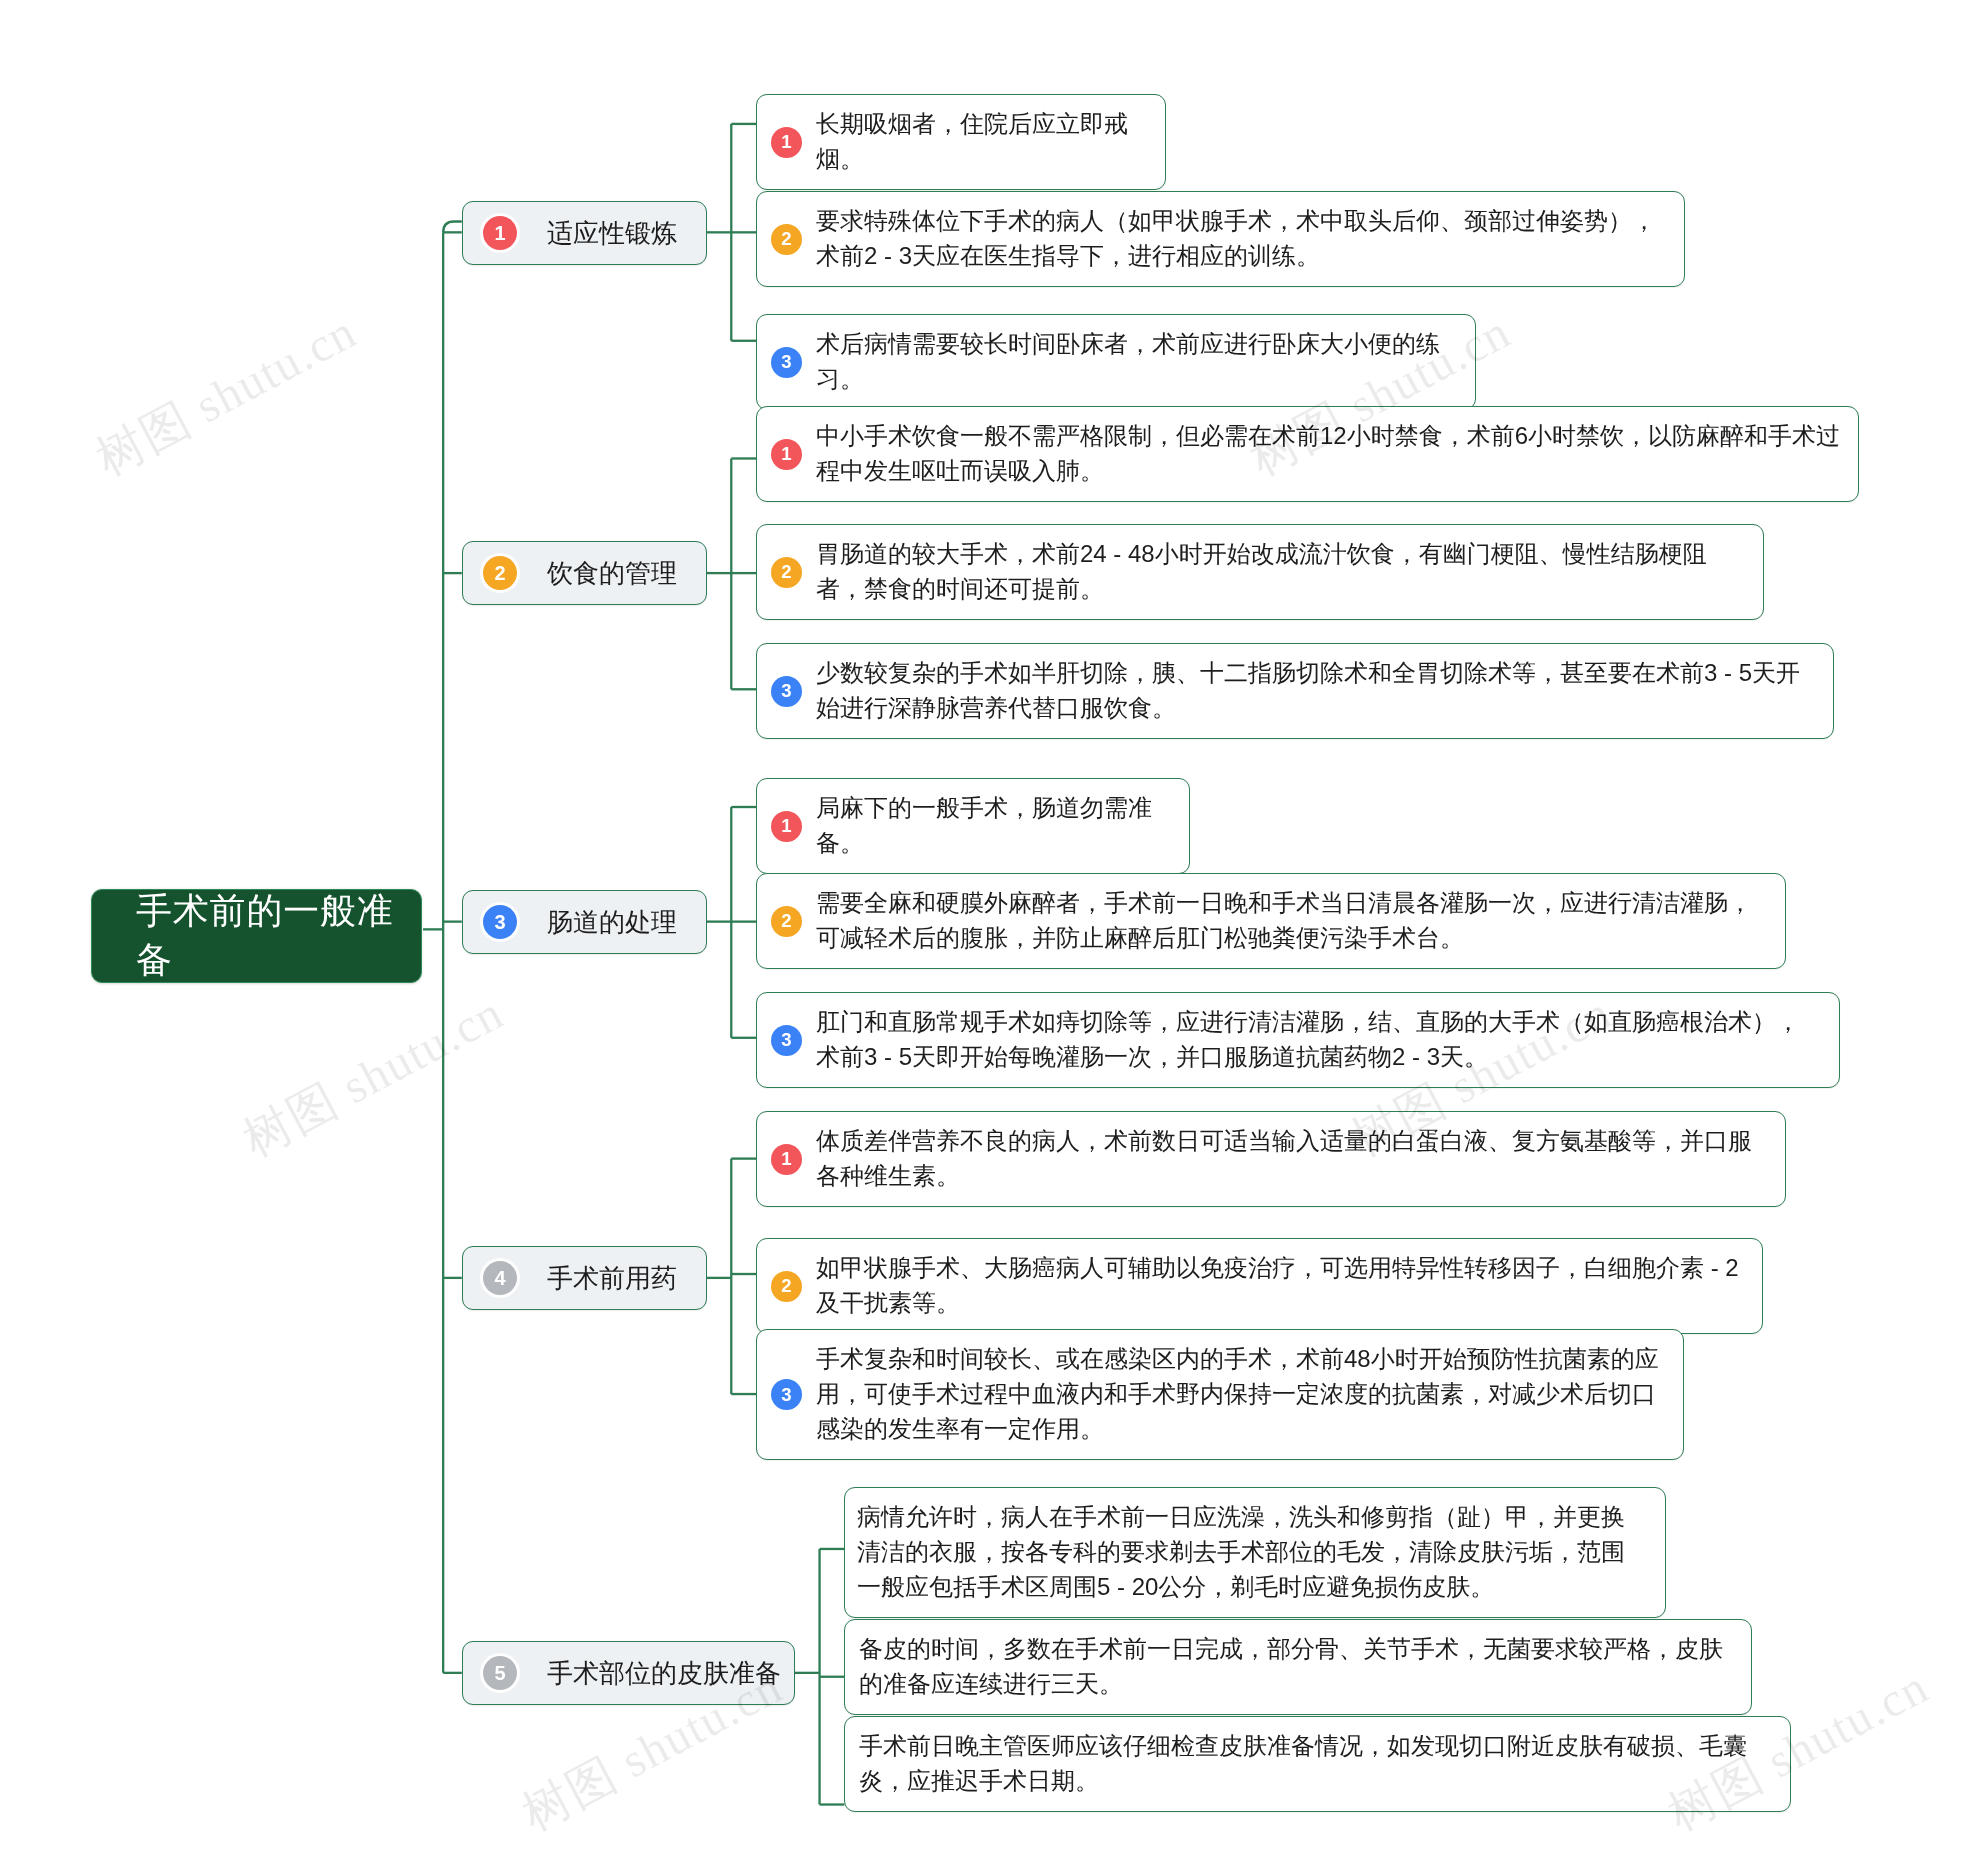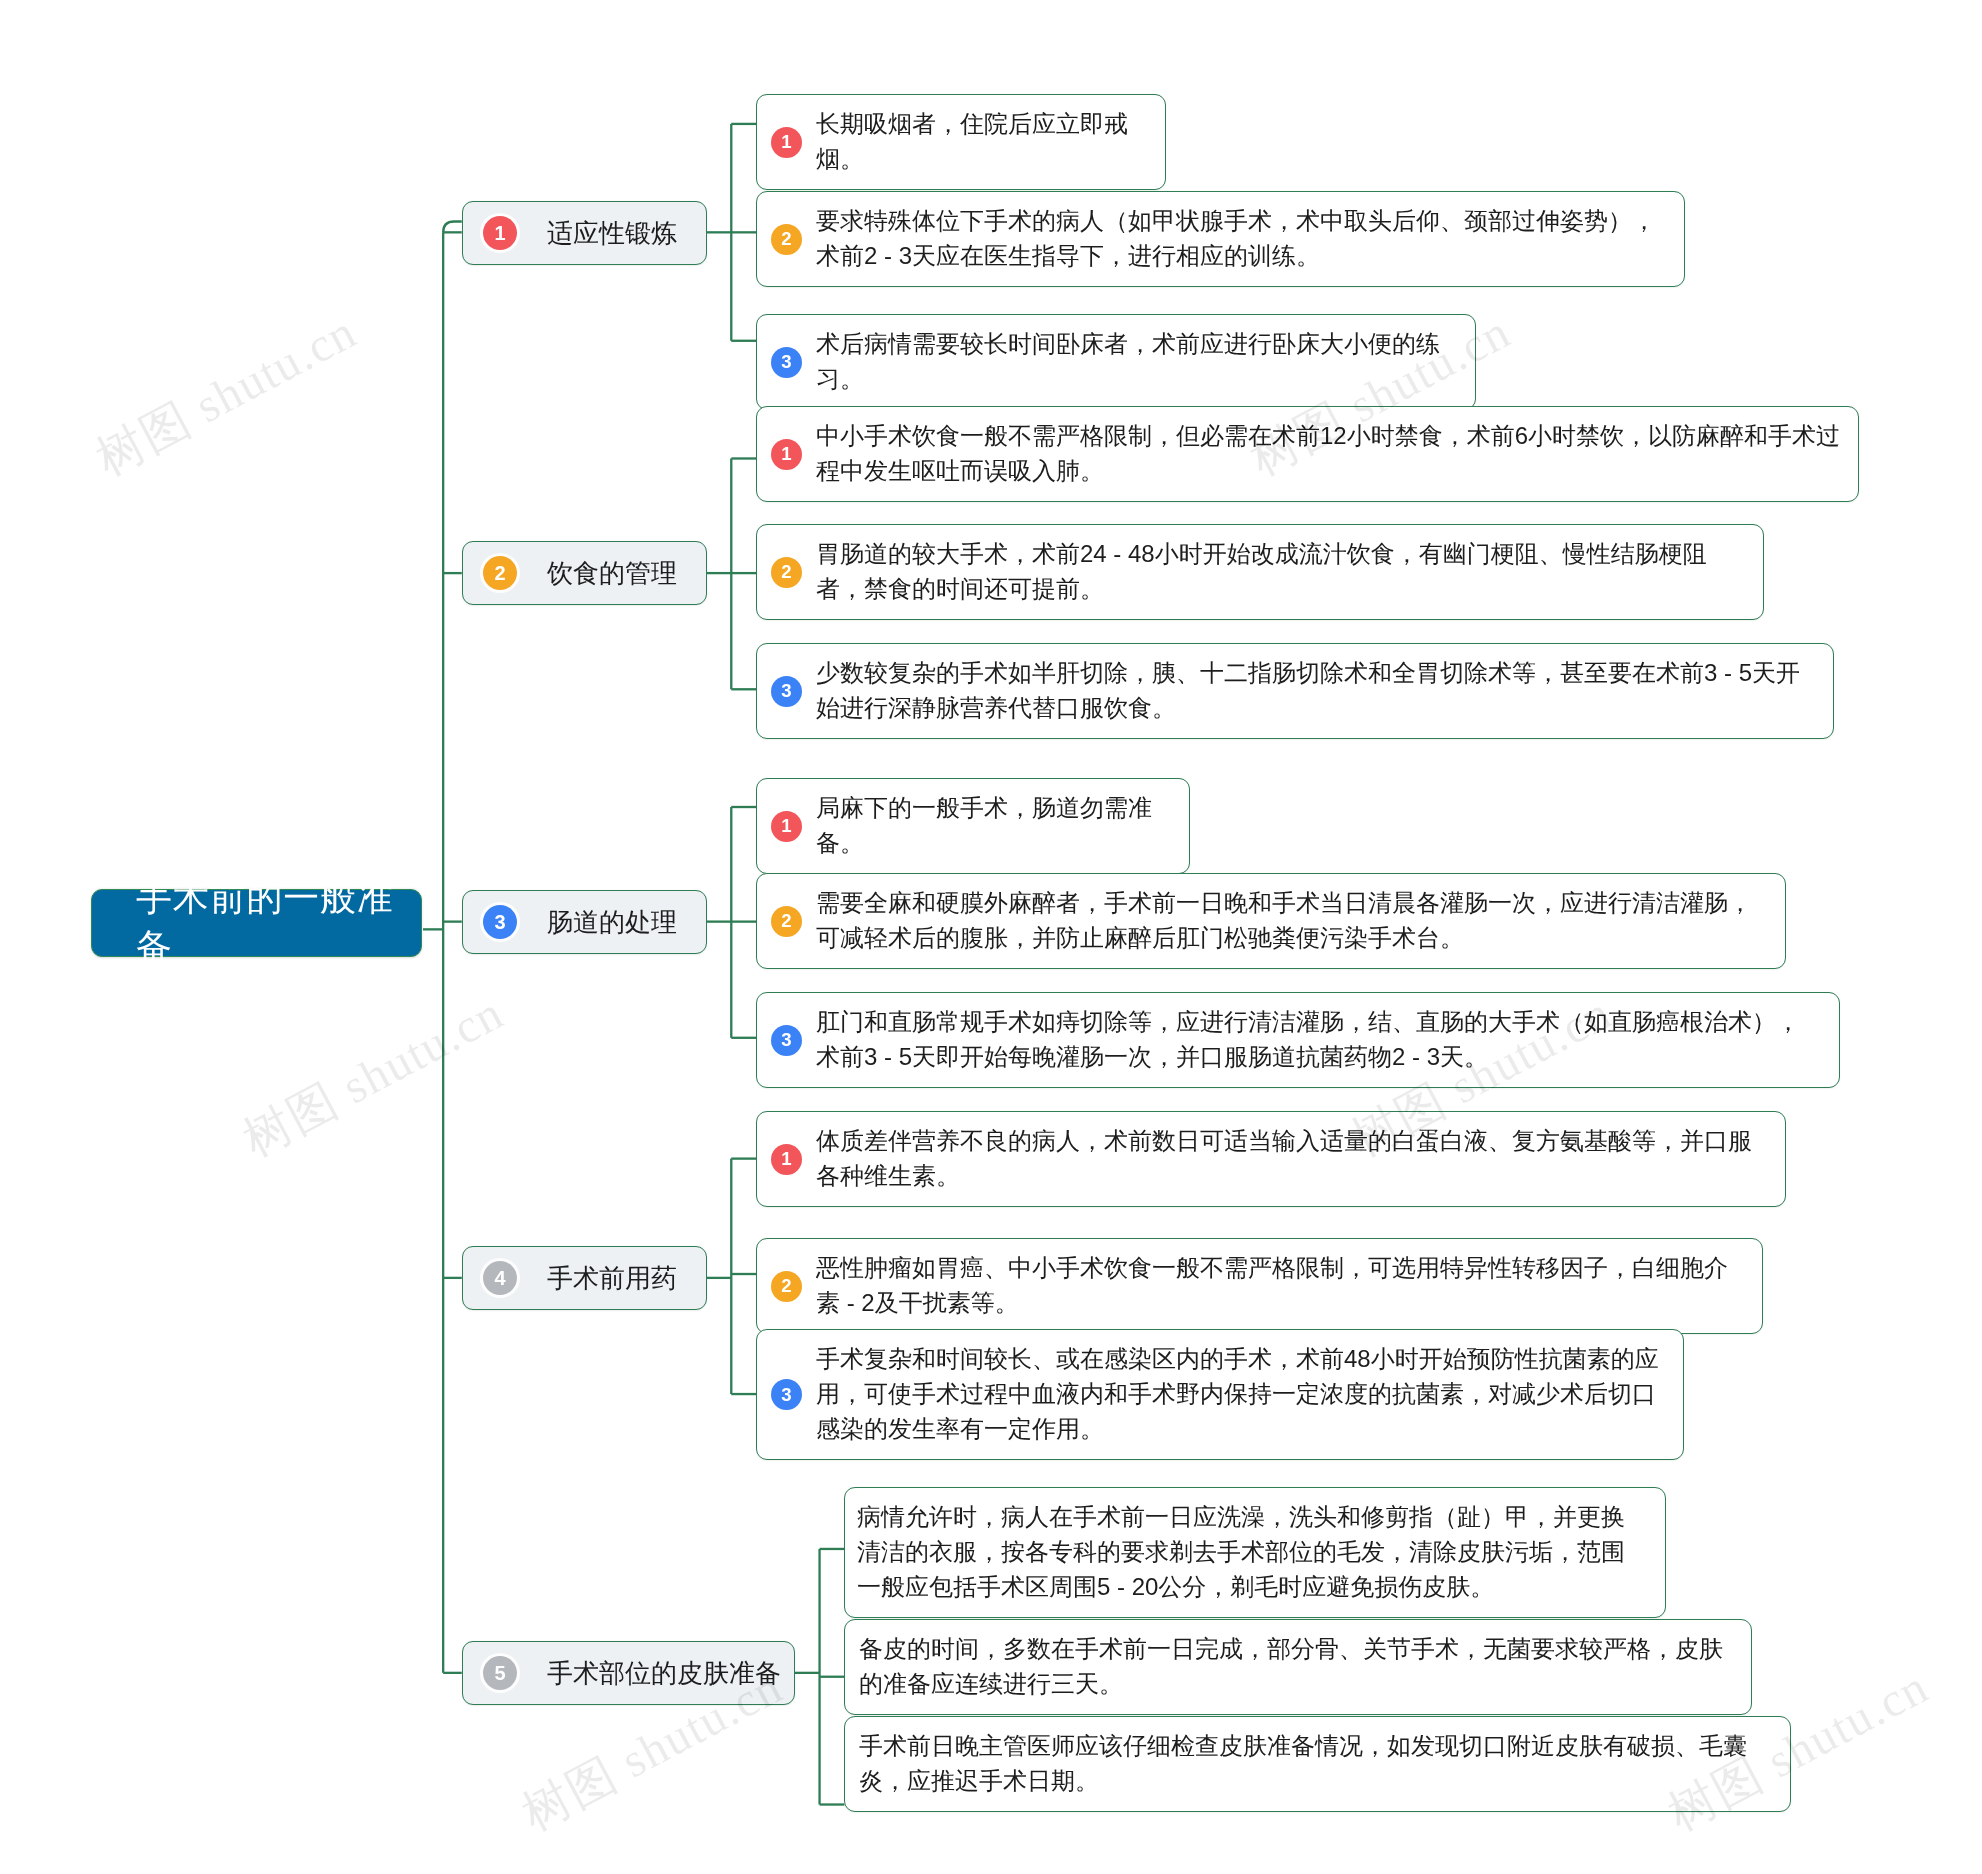--- a/index.html
+++ b/index.html
@@ -49,22 +49,22 @@
     align-items: center;
     border: 1.5px solid #2e7d55;
     border-radius: 11px;
     background: #ffffff;
   }
 
   #root-node {
     left: 91px;
     top: 889px;
     width: 331px;
-    height: 68px;
-    background: #0369a1;
+    height: 94px;
+    background: #14532d;
     border: 1.5px solid #2e8b57;
     border-radius: 11px;
     justify-content: center;
     box-shadow: 0 0.8px 2.3px rgba(0,0,0,0.15);
     padding-left: 44px;
   }
   #root-node .root-label {
     color: #ffffff;
     font-size: 36px;
     letter-spacing: 0.8px;
@@ -255,21 +255,21 @@
   <span class="branch-label">手术前用药</span>
 </div>
 
 <div class="node leaf-node" style="left:756px; top:1111px; width:1030px;">
   <span class="badge red">1</span>
   <span class="leaf-text">体质差伴营养不良的病人，术前数日可适当输入适量的白蛋白液、复方氨基酸等，并口服各种维生素。</span>
 </div>
 
 <div class="node leaf-node" style="left:756px; top:1238px; width:1007px;">
   <span class="badge orange">2</span>
-  <span class="leaf-text">恶性肿瘤如胃癌、中小手术饮食一般不需严格限制，可选用特异性转移因子，白细胞介素 - 2及干扰素等。</span>
+  <span class="leaf-text">如甲状腺手术、大肠癌病人可辅助以免疫治疗，可选用特异性转移因子，白细胞介素 - 2及干扰素等。</span>
 </div>
 
 <div class="node leaf-node" style="left:756px; top:1329px; width:928px;">
   <span class="badge blue">3</span>
   <span class="leaf-text">手术复杂和时间较长、或在感染区内的手术，术前48小时开始预防性抗菌素的应用，可使手术过程中血液内和手术野内保持一定浓度的抗菌素，对减少术后切口感染的发生率有一定作用。</span>
 </div>
 
 <div class="node branch-node wide" style="top:1641px;">
   <span class="badge grey">5</span>
   <span class="branch-label">手术部位的皮肤准备</span>

